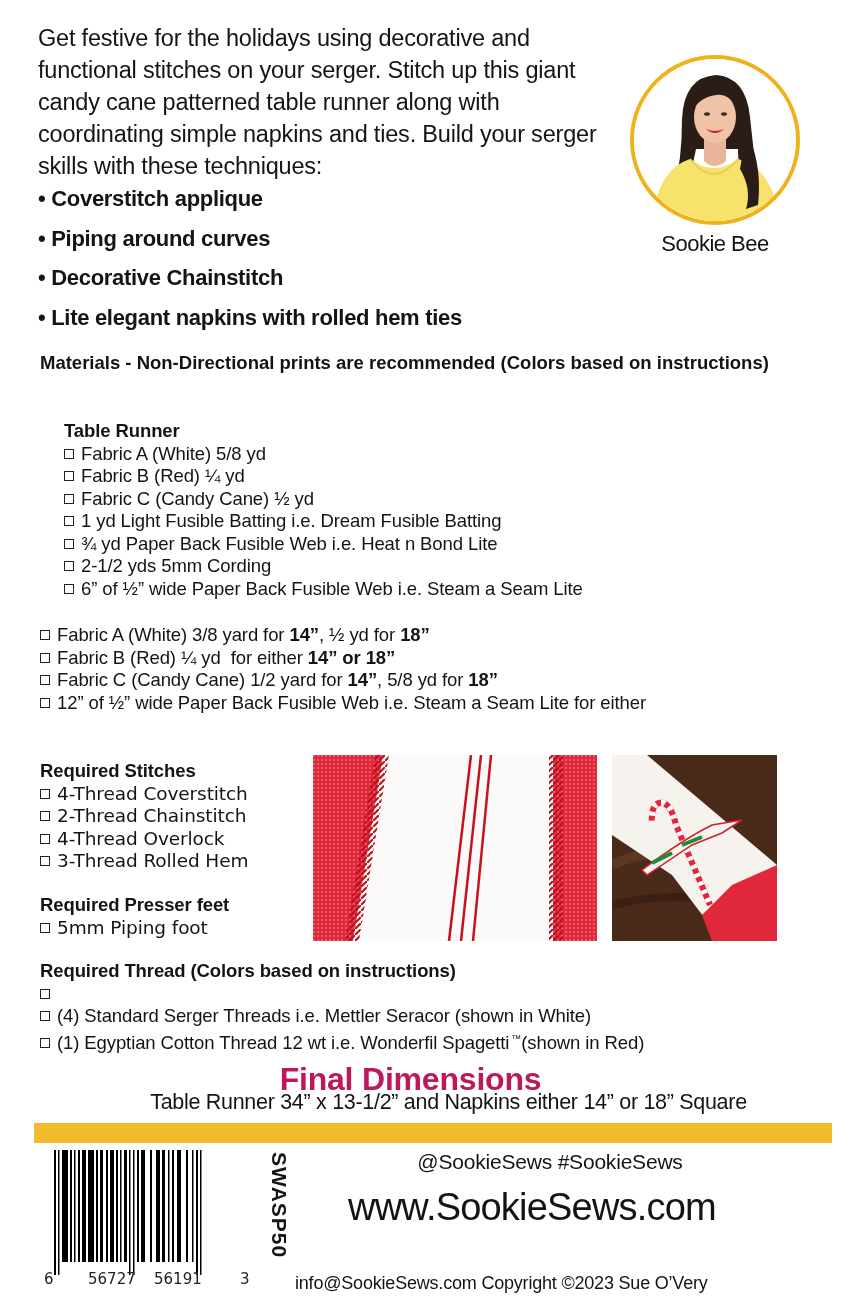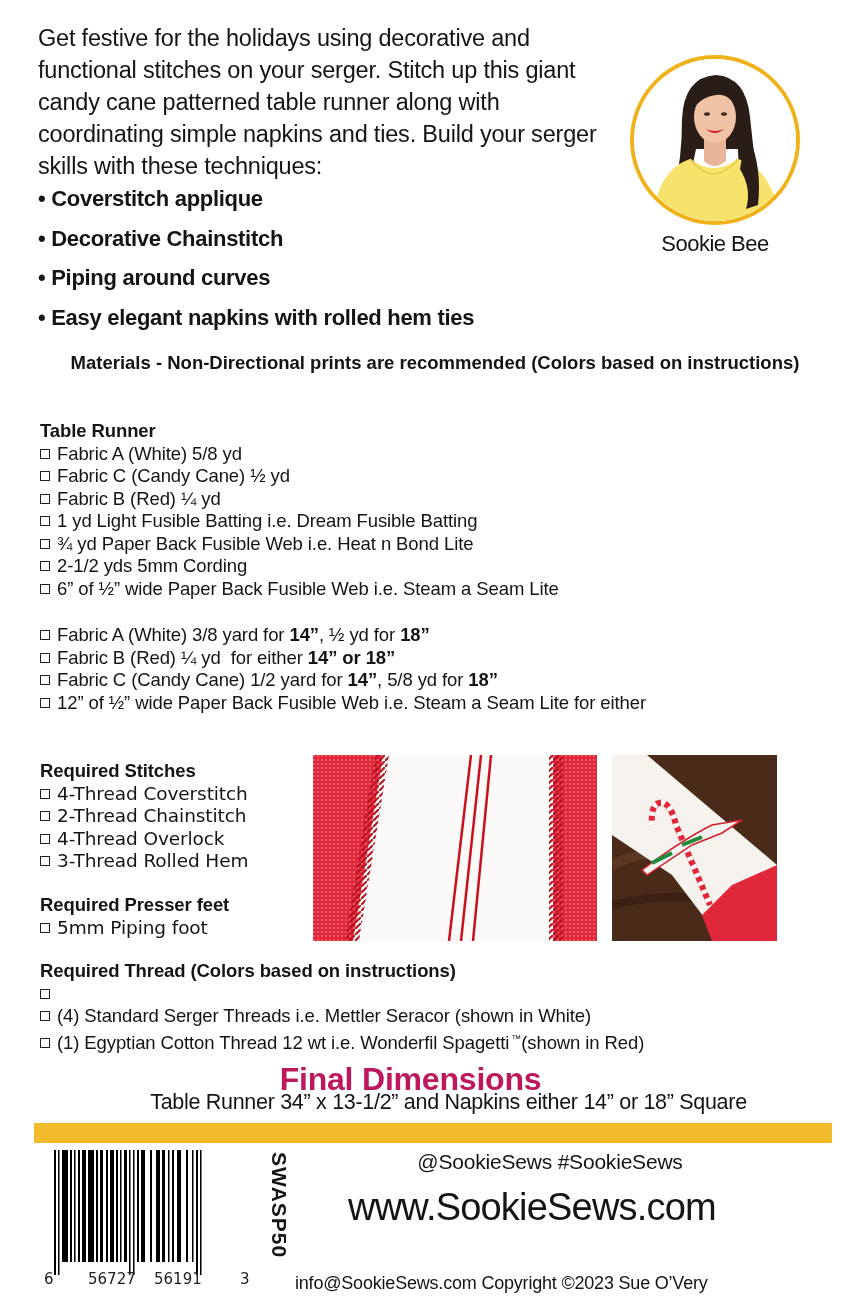--- a/index.html
+++ b/index.html
@@ -20,21 +20,21 @@
     .portrait {
       width: 170px; height: 170px; border-radius: 50%;
       border: 4px solid #f0b21a; overflow: hidden; position: relative;
       background: #ffffff;
     }
     .portrait svg { display: block; }
     .designer-name { margin-top: 6px; font-size: 22px; letter-spacing: -0.5px; }
 
     .section { position: absolute; left: 40px; font-size: 18.5px; line-height: 22.5px; letter-spacing: -0.1px; }
     .section-title { font-weight: bold; }
-    .materials-note { position: absolute; left: 40px; top: 352px; width: 790px; font-weight: bold; font-size: 18.5px; line-height: 22.5px; text-align: center; }
+    .materials-note { position: absolute; left: 40px; top: 352px; width: 790px; font-weight: bold; font-size: 18.5px; line-height: 22.5px; }
     .checkbox {
       display: inline-block; width: 10px; height: 10px; border: 1px solid #222;
       margin-right: 7px; vertical-align: 1px;
     }
     .b { font-weight: bold; }
     .tm { font-size: 10px; vertical-align: 7px; margin-left: 2px; }
 
     .sans-dejavu { font-family: "DejaVu Sans", sans-serif; font-size: 18.5px; letter-spacing: -0.1px; }
 
     .photo1 { position: absolute; left: 313px; top: 755px; width: 284px; height: 186px; overflow: hidden; }
@@ -63,23 +63,23 @@
     .footer-line { position: absolute; left: 295px; top: 1273px; font-size: 18px; letter-spacing: -0.2px; white-space: nowrap; }
     .footer-line span + span { margin-left: 0; }
   </style>
 </head>
 <body>
 
 <p class="intro">Get festive for the holidays using decorative and functional stitches on your serger. Stitch up this giant candy cane patterned table runner along with coordinating simple napkins and ties. Build your serger skills with these techniques:</p>
 
 <div class="techniques">
   <div class="technique">• Coverstitch applique</div>
+  <div class="technique">• Piping around curves</div>
   <div class="technique">• Decorative Chainstitch</div>
-  <div class="technique">• Piping around curves</div>
-  <div class="technique">• Easy elegant napkins with rolled hem ties</div>
+  <div class="technique">• Lite elegant napkins with rolled hem ties</div>
 </div>
 
 <div class="designer">
   <div class="portrait">
     <svg width="162" height="162" viewBox="0 0 162 162">
       <rect width="162" height="162" fill="#ffffff"></rect>
 
       <path d="M48 60 Q50 18 82 16 Q112 18 116 58 Q120 100 126 140 L112 150 Q104 110 104 90 L62 90 Q56 120 50 140 L40 132 Q48 100 48 60Z" fill="#2a1d18"></path>
 
       <path d="M18 162 Q24 110 56 100 Q80 118 104 100 Q138 108 146 162Z" fill="#f7e36c"></path>
@@ -96,25 +96,25 @@
       <ellipse cx="90" cy="55" rx="3" ry="1.8" fill="#3a2a22"></ellipse>
 
       <path d="M72 70 Q81 78 90 70 Q81 74 72 70Z" fill="#d11a2a"></path>
     </svg>
   </div>
   <div class="designer-name">Sookie Bee</div>
 </div>
 
 <div class="materials-note">Materials - Non-Directional prints are recommended (Colors based on instructions)</div>
 
-<div class="section" style="top:420px; width:640px;">
+<div class="section" style="top:420px; width:640px;margin-left:24px;">
   <div class="section-title">Table Runner</div>
   <div><span class="checkbox"></span><span>Fabric A (White) 5/8 yd</span></div>
+  <div><span class="checkbox"></span><span>Fabric B (Red) ¼ yd</span></div>
   <div><span class="checkbox"></span><span>Fabric C (Candy Cane) ½ yd</span></div>
-  <div><span class="checkbox"></span><span>Fabric B (Red) ¼ yd</span></div>
   <div><span class="checkbox"></span><span>1 yd Light Fusible Batting i.e. Dream Fusible Batting</span></div>
   <div><span class="checkbox"></span><span>¾ yd Paper Back Fusible Web i.e. Heat n Bond Lite</span></div>
   <div><span class="checkbox"></span><span>2-1/2 yds 5mm Cording</span></div>
   <div><span class="checkbox"></span><span>6” of ½” wide Paper Back Fusible Web i.e. Steam a Seam Lite</span></div>
 </div>
 
 <div class="section" style="top:624px; width:790px;">
   <div><span class="checkbox"></span><span>Fabric A (White) 3/8 yard for </span><span class="b">14”</span><span>, ½ yd for </span><span class="b">18”</span></div>
   <div><span class="checkbox"></span><span style="white-space:pre">Fabric B (Red) ¼ yd  for either </span><span class="b">14” or 18”</span></div>
   <div><span class="checkbox"></span><span>Fabric C (Candy Cane) 1/2 yard for </span><span class="b">14”</span><span>, 5/8 yd for </span><span class="b">18”</span></div>

